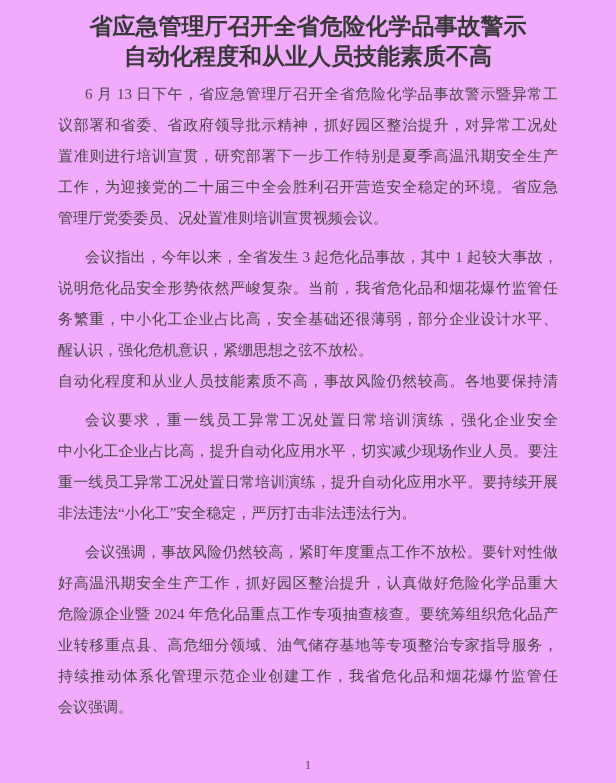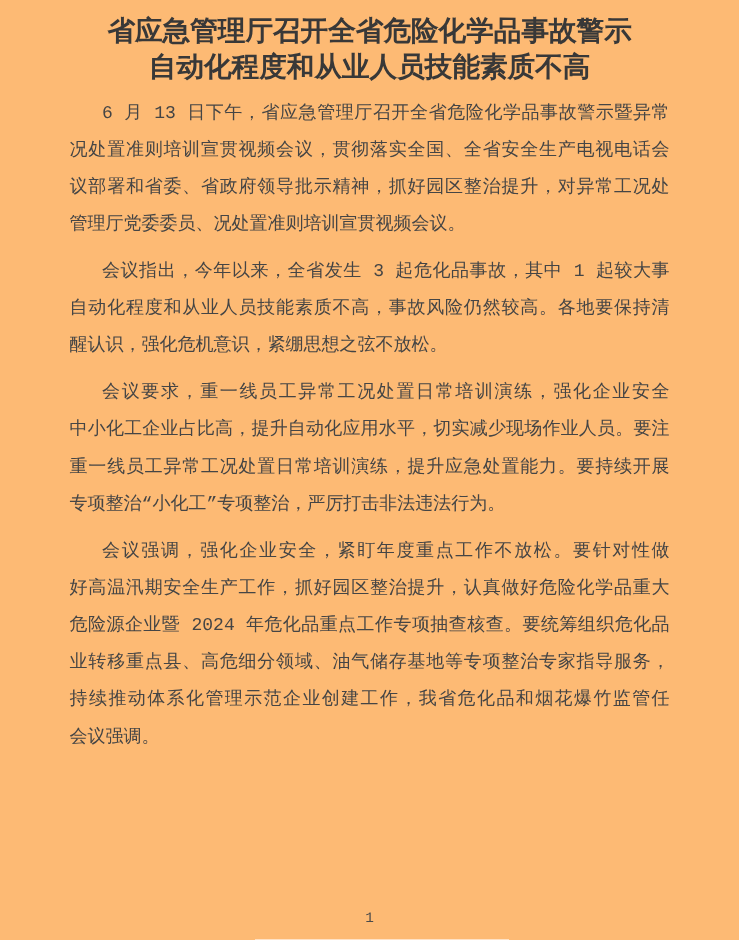--- a/index.html
+++ b/index.html
@@ -1,22 +1,22 @@
 <!DOCTYPE html>
 <html><head>
 <meta charset="utf-8">
 <style>
   * { margin: 0; padding: 0; box-sizing: border-box; }
   html, body { background: #ffffff; }
   .page {
     width: 616px;
     height: 783px;
     position: relative;
-    background: #fdba74;
-    font-family: Liberation Mono, monospace;
+    background: #f0abfc;
+    font-family: Liberation Serif, serif;
     overflow: hidden;
   }
   .doc-title {
     padding-top: 12px;
     text-align: center;
     font-size: 23px;
     font-weight: bold;
     color: #383838;
     line-height: 30px;
   }
@@ -51,37 +51,40 @@
 
 <div class="page">
   <h1 class="doc-title">
     <span class="title-line">省应急管理厅召开全省危险化学品事故警示</span>
     <span class="title-line">自动化程度和从业人员技能素质不高</span>
   </h1>
 
   <div class="doc-body">
       <div class="paragraph">
         <div class="line first">6 月 13 日下午，省应急管理厅召开全省危险化学品事故警示暨异常工</div>
-        <div class="line">况处置准则培训宣贯视频会议，贯彻落实全国、全省安全生产电视电话会</div>
         <div class="line">议部署和省委、省政府领导批示精神，抓好园区整治提升，对异常工况处</div>
+        <div class="line">置准则进行培训宣贯，研究部署下一步工作特别是夏季高温汛期安全生产</div>
+        <div class="line">工作，为迎接党的二十届三中全会胜利召开营造安全稳定的环境。省应急</div>
         <div class="line last">管理厅党委委员、况处置准则培训宣贯视频会议。</div>
       </div>
       <div class="paragraph">
         <div class="line first">会议指出，今年以来，全省发生 3 起危化品事故，其中 1 起较大事故，</div>
+        <div class="line">说明危化品安全形势依然严峻复杂。当前，我省危化品和烟花爆竹监管任</div>
+        <div class="line">务繁重，中小化工企业占比高，安全基础还很薄弱，部分企业设计水平、</div>
+        <div class="line last">醒认识，强化危机意识，紧绷思想之弦不放松。</div>
         <div class="line">自动化程度和从业人员技能素质不高，事故风险仍然较高。各地要保持清</div>
-        <div class="line last">醒认识，强化危机意识，紧绷思想之弦不放松。</div>
       </div>
       <div class="paragraph">
         <div class="line first">会议要求，重一线员工异常工况处置日常培训演练，强化企业安全</div>
         <div class="line">中小化工企业占比高，提升自动化应用水平，切实减少现场作业人员。要注</div>
-        <div class="line">重一线员工异常工况处置日常培训演练，提升应急处置能力。要持续开展</div>
-        <div class="line last">专项整治“小化工”专项整治，严厉打击非法违法行为。</div>
+        <div class="line">重一线员工异常工况处置日常培训演练，提升自动化应用水平。要持续开展</div>
+        <div class="line last">非法违法“小化工”安全稳定，严厉打击非法违法行为。</div>
       </div>
       <div class="paragraph">
-        <div class="line first">会议强调，强化企业安全，紧盯年度重点工作不放松。要针对性做</div>
+        <div class="line first">会议强调，事故风险仍然较高，紧盯年度重点工作不放松。要针对性做</div>
         <div class="line">好高温汛期安全生产工作，抓好园区整治提升，认真做好危险化学品重大</div>
         <div class="line">危险源企业暨 2024 年危化品重点工作专项抽查核查。要统筹组织危化品产</div>
         <div class="line">业转移重点县、高危细分领域、油气储存基地等专项整治专家指导服务，</div>
         <div class="line">持续推动体系化管理示范企业创建工作，我省危化品和烟花爆竹监管任</div>
         <div class="line last">会议强调。</div>
       </div>
     </div>
 
   <div class="page-number">1</div>
 </div>

